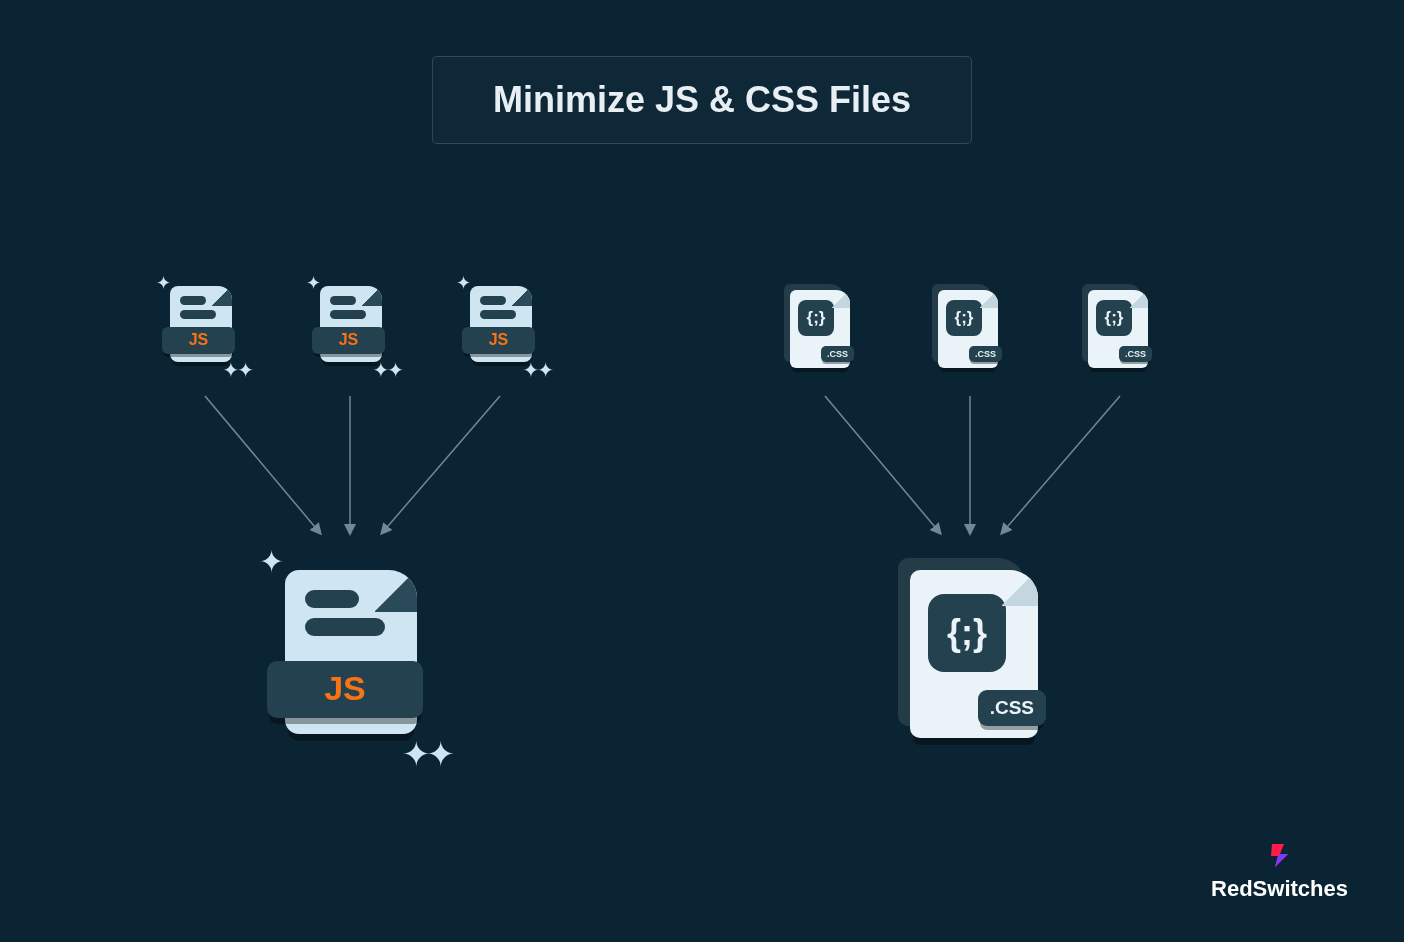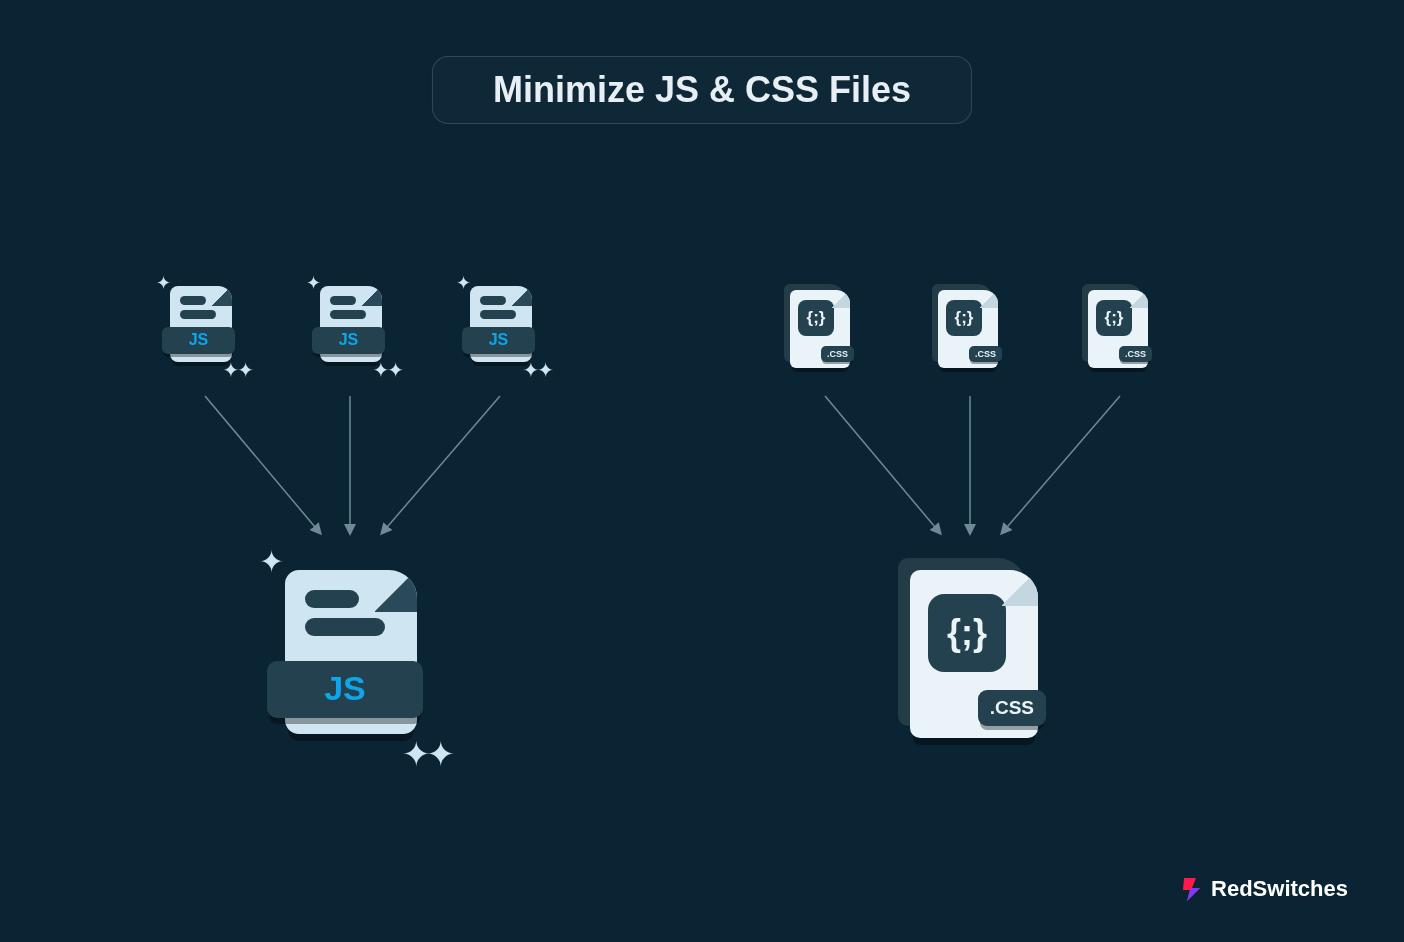--- a/index.html
+++ b/index.html
@@ -10,23 +10,23 @@
     position: relative;
     font-family: -apple-system, BlinkMacSystemFont, "Segoe UI", Arial, sans-serif;
     overflow: hidden;
   }
 
   .title-box {
     position: absolute;
     top: 56px;
     left: 50%;
     transform: translateX(-50%);
-    padding: 12px 60px;
+    padding: 22px 60px;
     border: 1px solid rgba(255,255,255,0.15);
-    border-radius: 16px;
+    border-radius: 5px;
     background: rgba(255,255,255,0.02);
   }
   .title-box .title {
     color: #e8eff4;
     font-size: 36px;
     font-weight: 600;
     white-space: nowrap;
   }
 
   
@@ -58,21 +58,21 @@
     background: #24414f;
     border-radius: 5px;
   }
   .js-file .line1 { top: 10px; width: 26px; }
   .js-file .line2 { top: 24px; width: 36px; }
   .js-file .tag {
     position: absolute;
     left: -8px; right: -3px; bottom: 8px;
     background: #24414f;
     border-radius: 6px;
-    color: #0ea5e9;
+    color: #f97316;
     font-weight: 800;
     font-size: 16px;
     text-align: center;
     padding: 4px 0 5px;
     box-shadow: 0 4px 0 -1px rgba(0,0,0,0.35);
   }
 
   .js-file.big .doc {
     width: 132px; height: 164px;
     border-radius: 14px 28px 14px 14px;
@@ -156,20 +156,21 @@
   .arrows { position: absolute; pointer-events: none; }
 
   
   .logo {
     position: absolute;
     right: 56px;
     bottom: 40px;
     display: flex;
     align-items: center;
     gap: 8px;
+    flex-direction: column;
   }
   .logo .mark {
     width: 22px; height: 26px;
     position: relative;
   }
   .logo .mark svg { display:block; }
   .logo .text {
     color: #ffffff;
     font-size: 22px;
     font-weight: 700;

